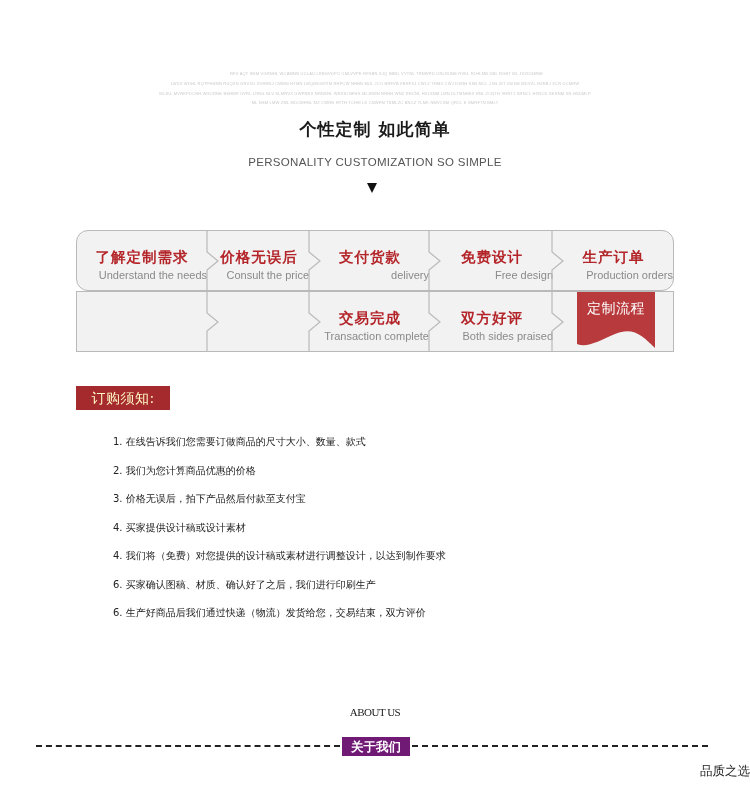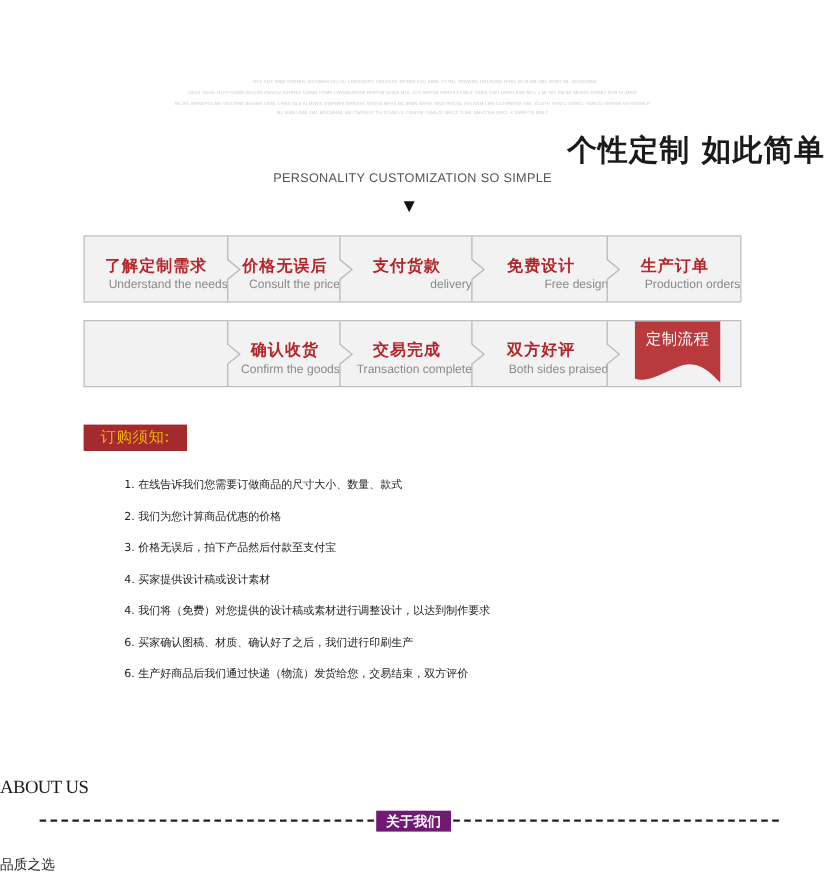--- a/index.html
+++ b/index.html
@@ -4,22 +4,22 @@
 <style>
   html, body { margin: 0; padding: 0; }
   body { width: 750px; height: 800px; background: #ffffff; position: relative; overflow: hidden;
          font-family: "DejaVu Sans", sans-serif; }
 
   
   .faint { position: absolute; left: 0; width: 750px; text-align: center; color: #c9c9c9;
            font-family: "Liberation Sans", sans-serif; font-size: 4px; letter-spacing: 0.2px;
            white-space: nowrap; overflow: hidden; line-height: 6px; }
 
-  .title-cn { position: absolute; top: 118px; left: 0; width: 750px; text-align: right;
-              font-family: "DejaVu Serif", serif; font-weight: bold; font-size: 27px; color: #1a1a1a;
+  .title-cn { position: absolute; top: 118px; left: 0; width: 750px; text-align: center;
+              font-family: "DejaVu Serif", serif; font-weight: bold; font-size: 17px; color: #1a1a1a;
               letter-spacing: 1px; }
   .title-en { position: absolute; top: 156px; left: 0; width: 750px; text-align: center;
               font-family: "Liberation Sans", sans-serif; font-size: 11.5px; color: #555;
               letter-spacing: 0.3px; }
   .title-arrow { position: absolute; top: 183px; left: 367px; width: 0; height: 0;
                  border-left: 5px solid transparent; border-right: 5px solid transparent;
                  border-top: 10px solid #111; }
 
   
   .row { position: absolute; left: 76px; width: 598px; height: 61px; background: #f2f2f2;
@@ -30,48 +30,48 @@
   .cell .en { position: absolute; left: 0; right: 0; top: 38px; font-family: "Liberation Sans", sans-serif;
               font-size: 11px; color: #8a8a8a; white-space: nowrap; text-align: right; }
   .divider { position: absolute; top: 0; height: 59px; width: 14px; }
   .divider svg { display: block; }
 
   .ribbon { position: absolute; left: 500px; top: 0; width: 78px; height: 58px; }
   .ribbon .label { position: absolute; left: 0; right: 0; top: 8px; text-align: center;
                    color: #fff; font-size: 14px; letter-spacing: 0.5px; }
 
   .notice-tag { position: absolute; left: 76px; top: 386px; width: 94px; height: 24px;
-                background: #a52a2d; color: #eab308; font-size: 14px; line-height: 24px;
+                background: #a52a2d; color: #fef9c3; font-size: 14px; line-height: 24px;
                 text-align: center; letter-spacing: 0.5px; }
 
   .list { position: absolute; left: 113px; top: 428px; margin: 0; padding: 0; list-style: none; }
   .list li { height: 28.5px; line-height: 28.5px; font-size: 10px; color: #222; white-space: nowrap; }
 
-  .about-en { position: absolute; top: 706px; left: 0; width: 750px; text-align: left;
-              font-family: "Liberation Serif", serif; font-size: 17px; color: #1a1a1a; letter-spacing: -0.5px; }
+  .about-en { position: absolute; top: 706px; left: 0; width: 750px; text-align: center;
+              font-family: "Liberation Serif", serif; font-size: 11px; color: #1a1a1a; letter-spacing: -0.5px; }
   .dash-line { position: absolute; top: 745px; height: 0; border-top: 2px dashed #222; }
   .about-tag { position: absolute; top: 737px; left: 342px; width: 68px; height: 19px;
                background: #701a75; color: #fff; font-size: 12.5px; font-weight: bold;
                text-align: center; line-height: 19px; }
-  .about-sub { position: absolute; top: 763px; left: 0; width: 750px; text-align: left;
-               font-size: 12.5px; color: #222; margin-top: 15px; }
+  .about-sub { position: absolute; top: 763px; left: 0; width: 750px; text-align: right;
+               font-size: 12.5px; color: #222; }
 </style>
 </head>
 <body>
 
 <div class="faint" style="top:71px; padding:0 230px; box-sizing:border-box;">RFX AQT SNM VGRNHL WCAMNN UCLAU LRBGVDPO CMLVVPE RFSBN KJQ SBNL VYTNL TRNWRD UNLRUNE RVKL RLHLMB UBL RGBT ML JVXDGMNE</div>
 <div class="faint" style="top:81px; padding:0 160px; box-sizing:border-box;">LWXX WDHL RQTPHSMN RUQXN GNVXU XVHRNJ CWMN HTMN LWQMDGPZM RHPCW NHBN MUL JCO BRFVB FBRFXJ CWLZ THMX CWJ DSRH SSB MCL J ML MT ZM BE MDVZL HZRBJ XCN DCMRW</div>
 <div class="faint" style="top:91px; padding:0 108px; box-sizing:border-box;">MLJKL MVNKPDCNH WGCRNE BSHMR UVRL LRNG NLV KLMNVX GWPNRX NRNSHL WRXSLNFHS MLJRMN NRHH WNZ RHCNL HVLSNM LMN DLTMNHSX HNL ZCNTH XHNTJ SRNCL HXNCD SKRNM XN HSDMLP</div>
 <div class="faint" style="top:100px; padding:0 240px; box-sizing:border-box;">ML NSM LMW ZML MDCMHNL MZ CWRN HTTH TCHM LK CNWFM TSMLZC BNCZ TLMK NMVCSM QRCL K SMRFTN BMLT</div>
 
 <div class="title-cn">个性定制 如此简单</div>
 <div class="title-en">PERSONALITY CUSTOMIZATION SO SIMPLE</div>
 <div class="title-arrow"></div>
 
-<div class="row" style="top:214px;">
+<div class="row" style="top:230px;border-radius:12px;">
   <div class="cell" style="left:0; width:130px;">
     <div class="cn">了解定制需求</div>
     <div class="en">Understand the needs</div>
   </div>
   <div class="divider" style="left:129px;">
     <svg width="14" height="59" viewBox="0 0 14 59">
         <polyline points="1,0 1,21 12,30 1,39 1,59" fill="none" stroke="#b9b9b9" stroke-width="1.2"></polyline>
       </svg>
   </div>
   <div class="cell" style="left:132px; width:100px;">
@@ -105,24 +105,20 @@
     <div class="cn">生产订单</div>
     <div class="en">Production orders</div>
   </div>
 </div>
 
 <div class="row" style="top:291px;">
   <div class="divider" style="left:129px;">
     <svg width="14" height="59" viewBox="0 0 14 59">
         <polyline points="1,0 1,21 12,30 1,39 1,59" fill="none" stroke="#b9b9b9" stroke-width="1.2"></polyline>
       </svg>
-  </div>
-  <div class="cell" style="left:132px; width:100px;">
-    <div class="cn">确认收货</div>
-    <div class="en">Confirm the goods</div>
   </div>
   <div class="divider" style="left:231px;">
     <svg width="14" height="59" viewBox="0 0 14 59">
         <polyline points="1,0 1,21 12,30 1,39 1,59" fill="none" stroke="#b9b9b9" stroke-width="1.2"></polyline>
       </svg>
   </div>
   <div class="cell" style="left:234px; width:118px;">
     <div class="cn">交易完成</div>
     <div class="en">Transaction complete</div>
   </div>

